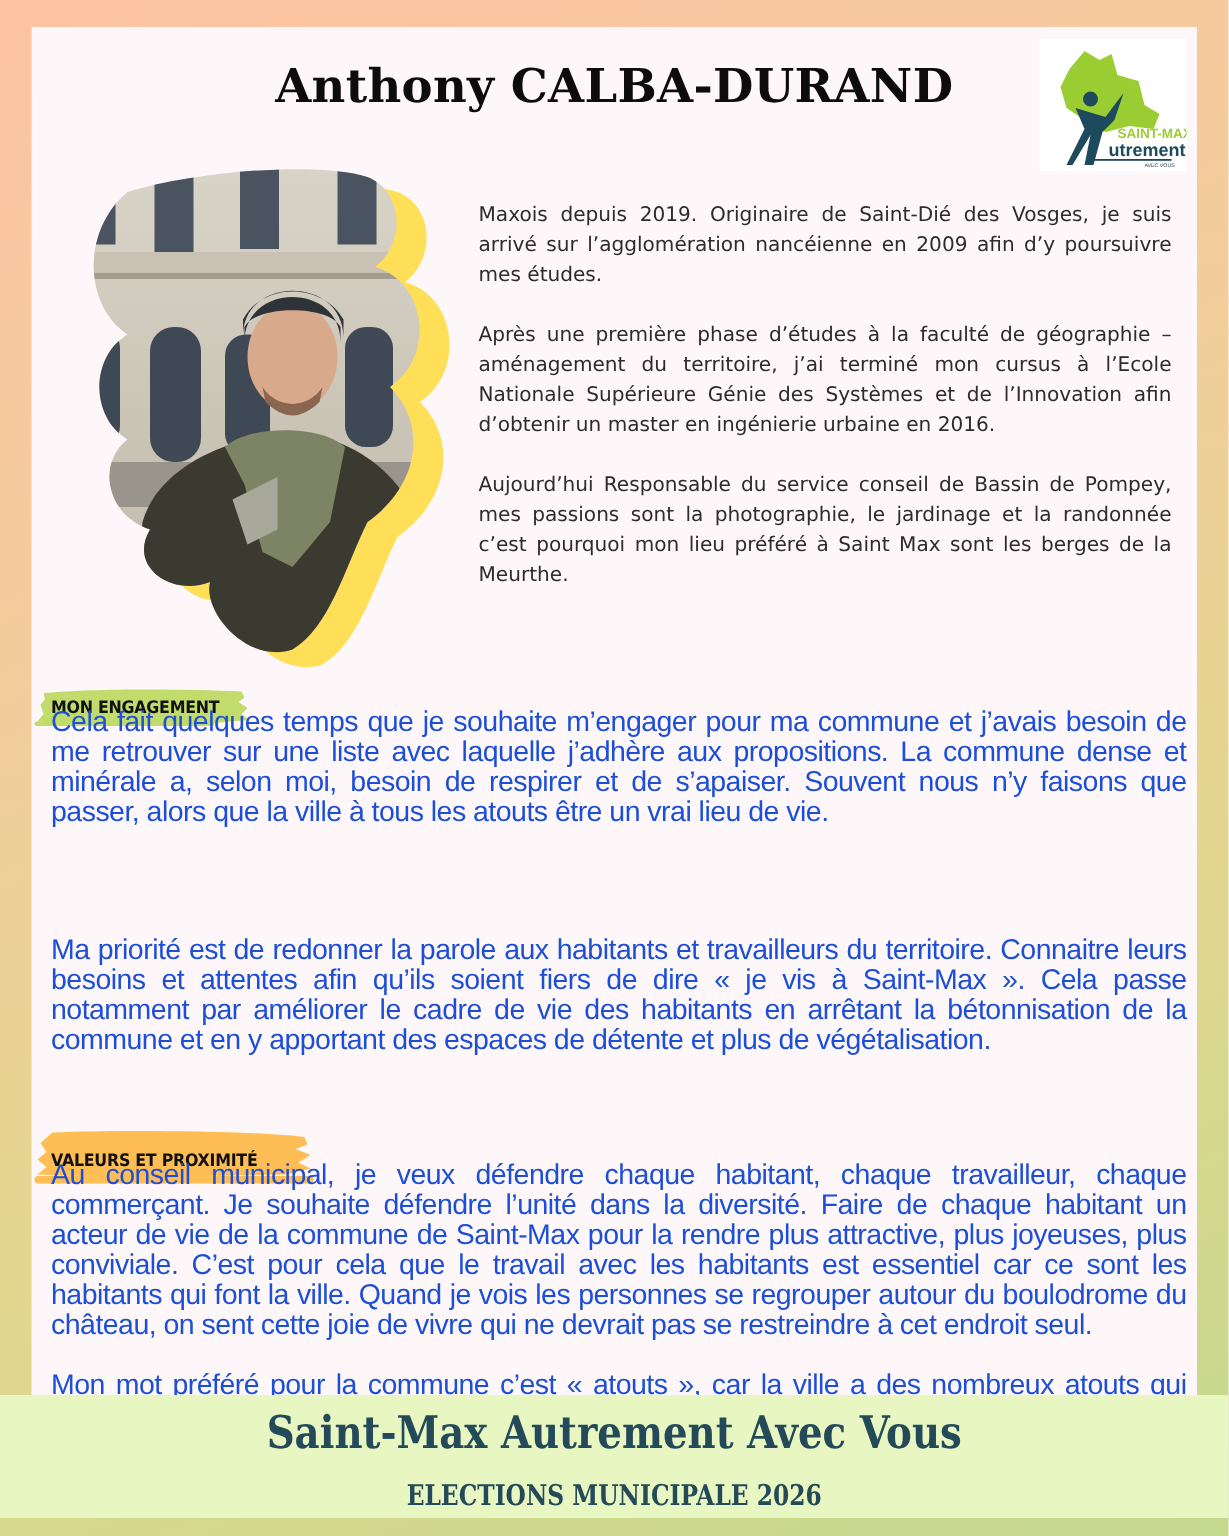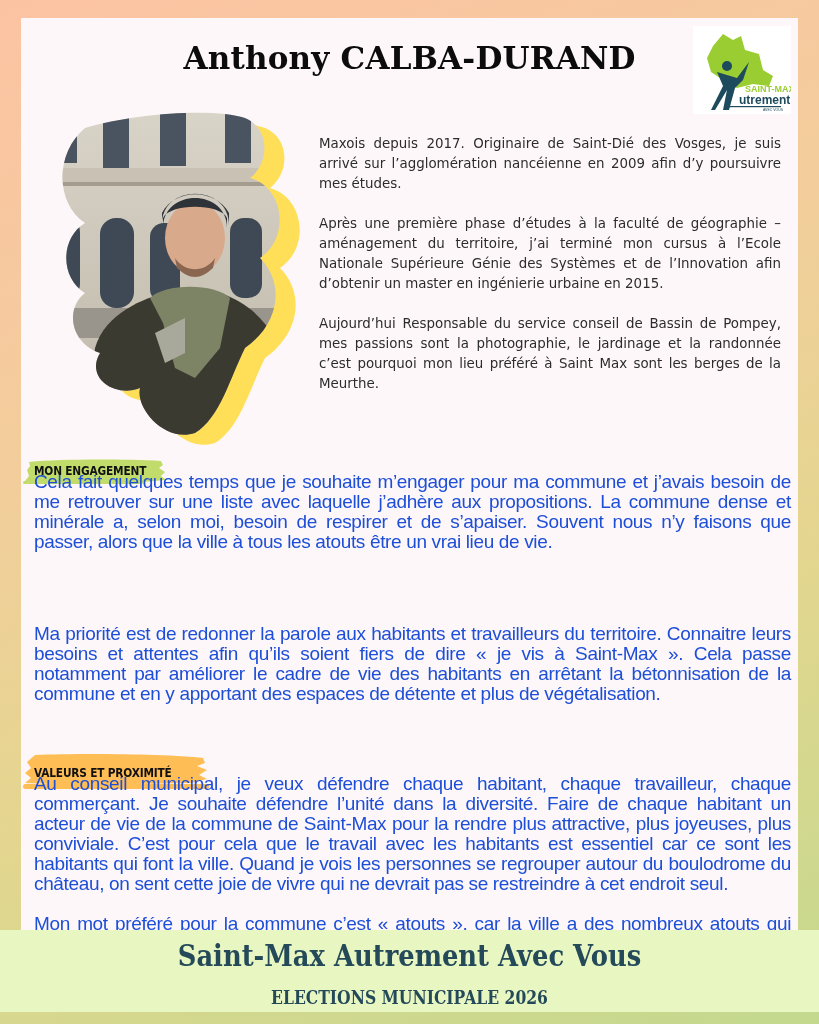--- a/index.html
+++ b/index.html
@@ -113,22 +113,22 @@
         <path d="M110 225 L140 210 L140 245 L120 255 Z" fill="#a8a99a"></path>
         <ellipse cx="150" cy="130" rx="30" ry="36" fill="#d9a98c"></ellipse>
         <path d="M118 120 C118 80 182 80 182 120 L182 110 C175 95 125 95 118 110 Z" fill="#2e3339"></path>
         <path d="M117 118 C115 75 185 75 184 118 L184 105 C170 80 130 80 117 105 Z" fill="#30363c"></path>
         <path d="M130 150 C140 165 160 165 170 150 L168 160 C155 172 145 172 132 160 Z" fill="#8a6650"></path>
       </g>
     </svg>
   </div>
 
   <div class="intro">
-    <p>Maxois depuis 2017. Originaire de Saint-Dié des Vosges, je suis arrivé sur l’agglomération nancéienne en 2009 afin d’y poursuivre mes études.</p>
-    <p>Après une première phase d’études à la faculté de géographie – aménagement du territoire, j’ai terminé mon cursus à l’Ecole Nationale Supérieure Génie des Systèmes et de l’Innovation afin d’obtenir un master en ingénierie urbaine en 2015.</p>
+    <p>Maxois depuis 2019. Originaire de Saint-Dié des Vosges, je suis arrivé sur l’agglomération nancéienne en 2009 afin d’y poursuivre mes études.</p>
+    <p>Après une première phase d’études à la faculté de géographie – aménagement du territoire, j’ai terminé mon cursus à l’Ecole Nationale Supérieure Génie des Systèmes et de l’Innovation afin d’obtenir un master en ingénierie urbaine en 2016.</p>
     <p>Aujourd’hui Responsable du service conseil de Bassin de Pompey, mes passions sont la photographie, le jardinage et la randonnée c’est pourquoi mon lieu préféré à Saint Max sont les berges de la Meurthe.</p>
   </div>
 
   <div class="section-tag" style="top:406px; width:150px;">
     <svg class="swash" width="150" height="32" viewBox="0 0 150 32">
       <path d="M8 6 C40 3 100 3 140 5 L142 9 L138 12 L144 16 L140 20 L145 24 L110 27 L40 27 L4 25 L8 20 L6 14 L9 10 Z" fill="#c1dc6b"></path>
       <rect x="2" y="25" width="120" height="3" rx="1.5" fill="#c1dc6b"></rect>
     </svg>
     <div class="label">MON ENGAGEMENT</div>
   </div>

